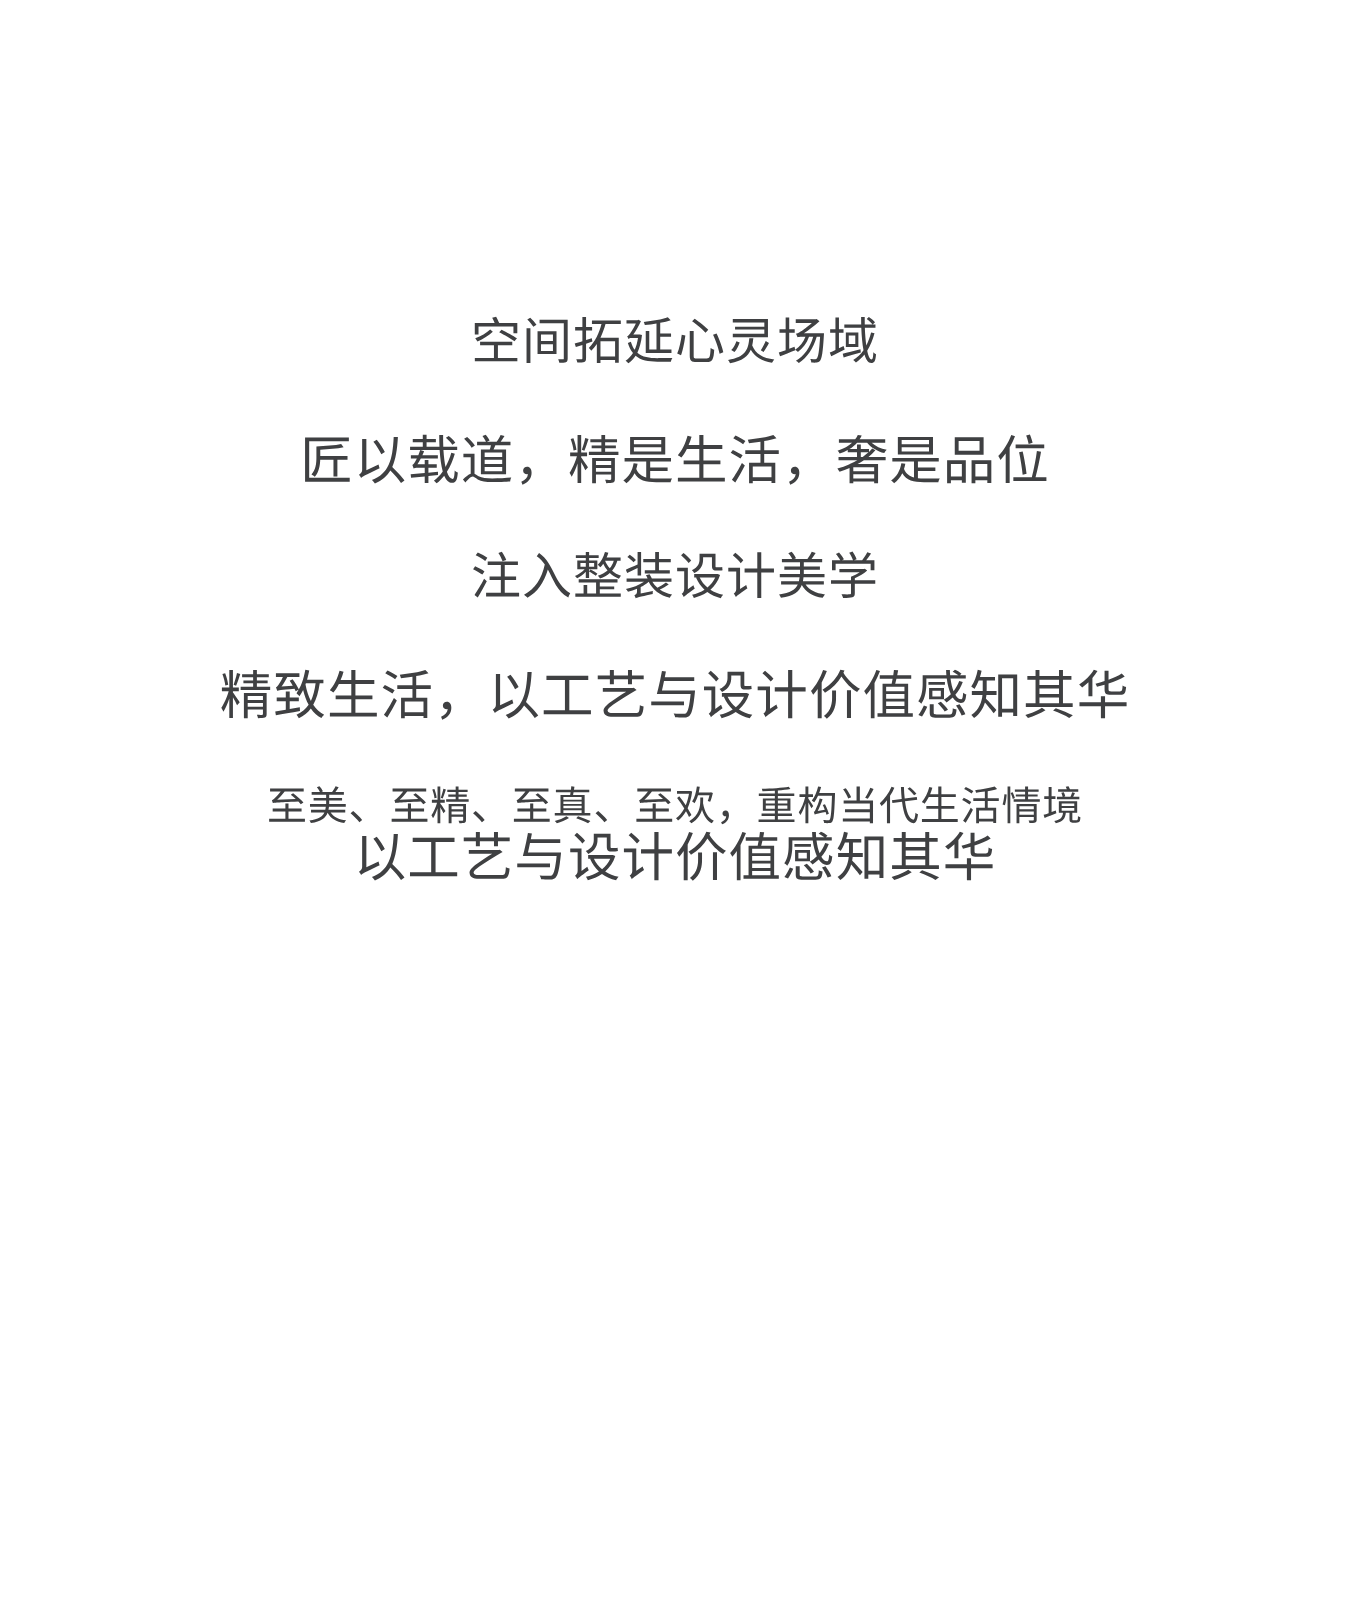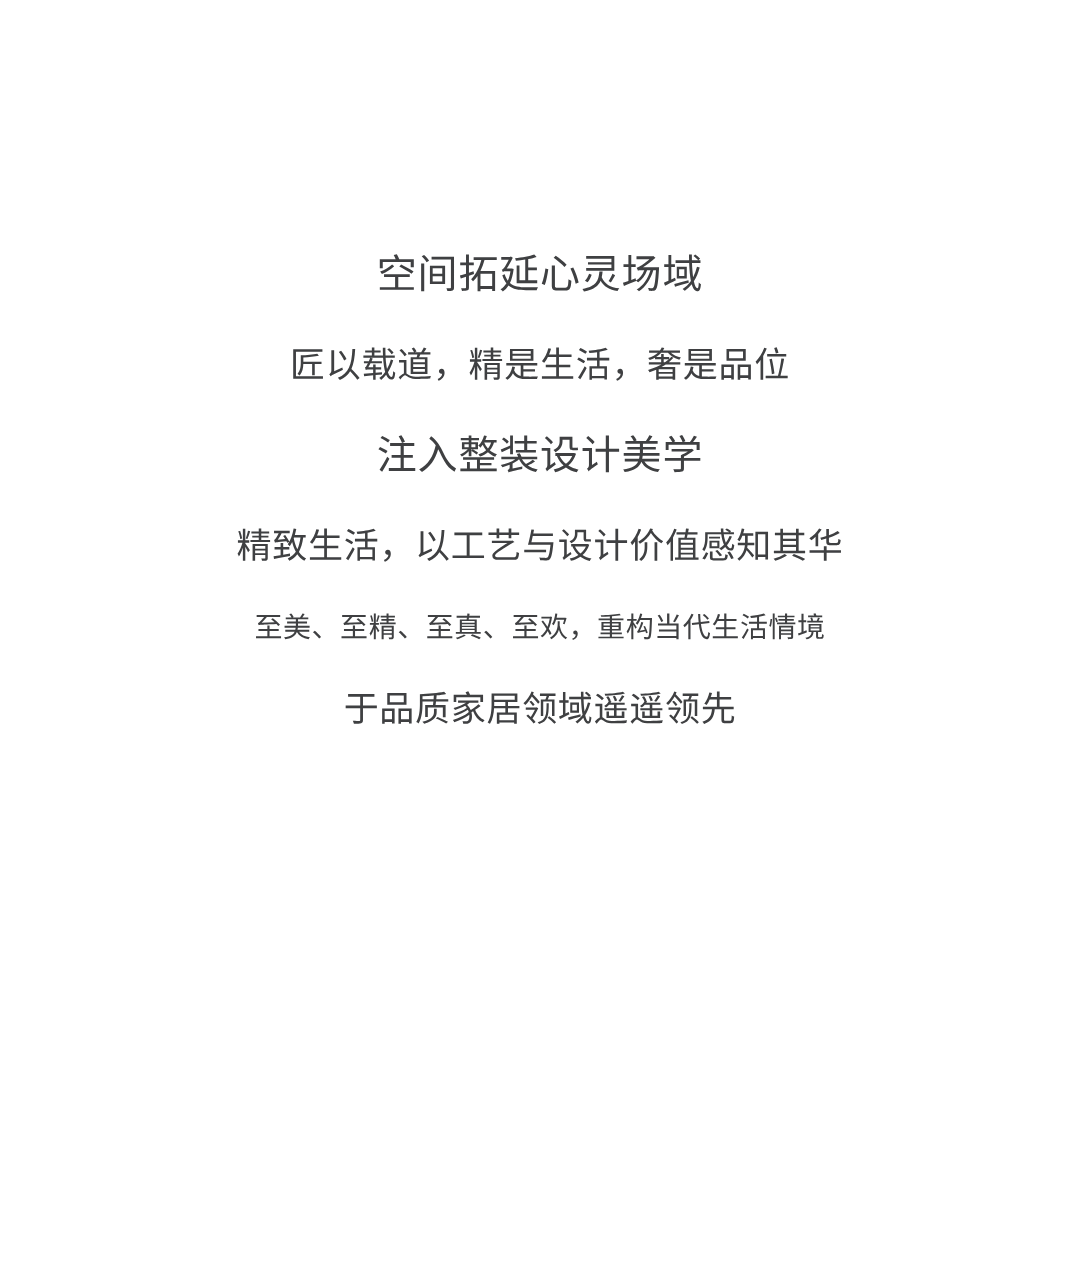--- a/index.html
+++ b/index.html
@@ -40,36 +40,35 @@
     letter-spacing: 0.02em;
     line-height: 1.1;
     white-space: nowrap;
   }
   
   .size-m {
     font-size: 40px;
     margin-bottom: 50px;
   }
   .size-l {
-    font-size: 35px;
+    font-size: 42px;
     margin-bottom: 48px;
   }
   .size-xl {
-    font-size: 28px;
-    margin-bottom: 46px;
+    font-size: 32px;
   }
   .copy-line:last-child {
     margin-bottom: 0;
   }
 </style>
 </head>
 <body>
 
 <div class="page">
   <div class="copy-block">
     <div class="copy-line size-m">空间拓延心灵场域</div>
     <div class="copy-line size-l">匠以载道，精是生活，奢是品位</div>
     <div class="copy-line size-m">注入整装设计美学</div>
     <div class="copy-line size-l">精致生活，以工艺与设计价值感知其华</div>
     <div class="copy-line size-xl">至美、至精、至真、至欢，重构当代生活情境</div>
-    <div class="copy-line size-l">于品质家居领域遥遥领先</div>
+    <div class="copy-line size-l">以工艺与设计价值感知其华</div>
   </div>
 </div>
 
 </body></html>

